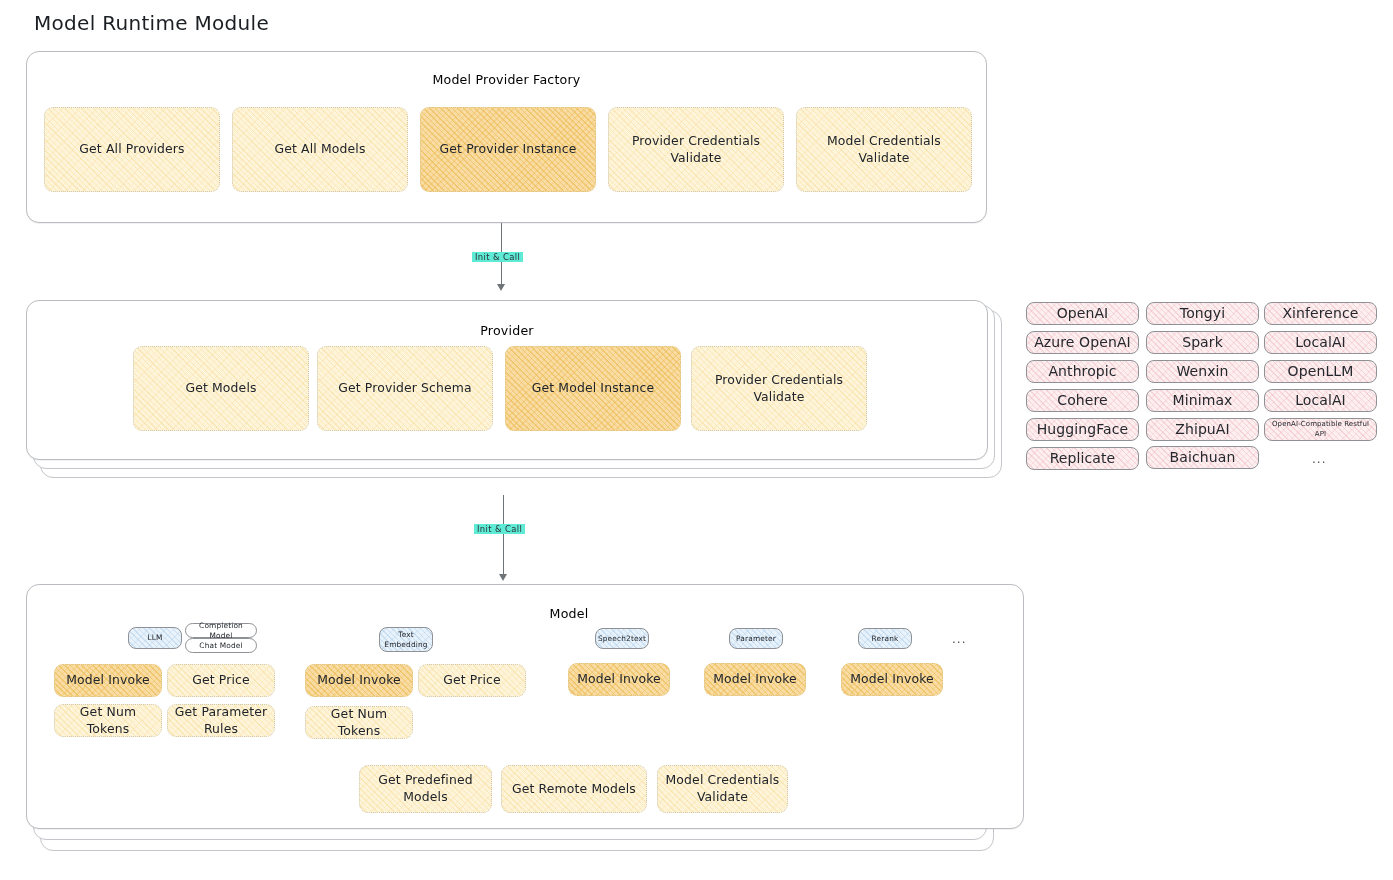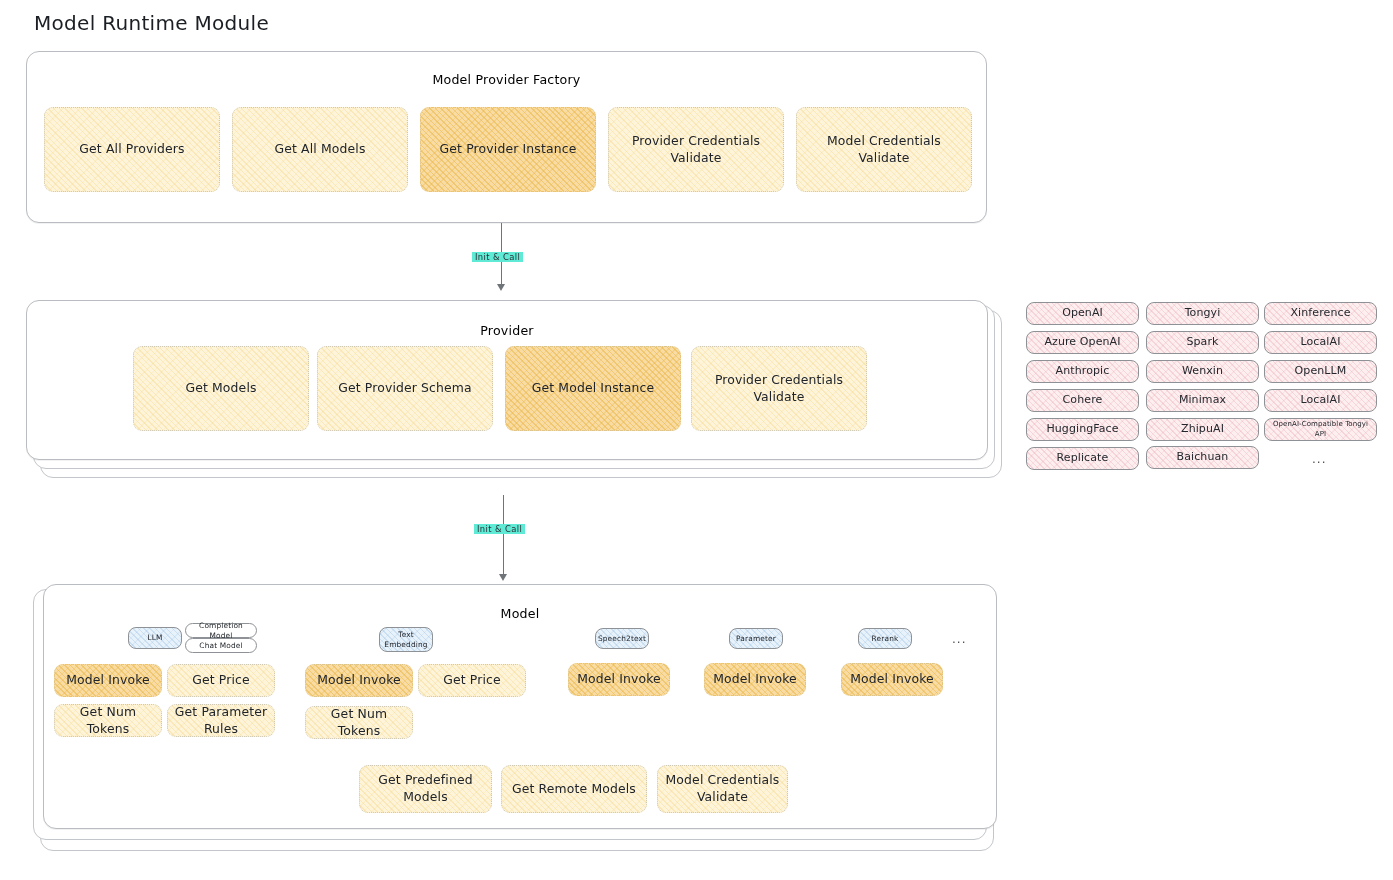--- a/index.html
+++ b/index.html
@@ -44,21 +44,21 @@
       repeating-linear-gradient(-45deg,rgba(245,205,110,.16) 0 1px,rgba(255,255,255,0) 1px 6px);
   }
   .node.amber{
     border:1.3px dotted #ddc489;
     background-color:#f8dca3;
     background-image:
       repeating-linear-gradient(45deg,rgba(233,175,55,.45) 0 1.2px,rgba(255,255,255,0) 1.2px 4px),
       repeating-linear-gradient(-45deg,rgba(233,175,55,.26) 0 1px,rgba(255,255,255,0) 1px 5px);
   }
   .node.rose{
-    border:1.25px solid #8e9195;border-radius:8px;font-size:11px;
+    border:1.25px solid #8e9195;border-radius:8px;font-size:14px;
     background-color:#fdeef0;
     background-image:
       repeating-linear-gradient(45deg,rgba(226,140,150,.26) 0 1px,rgba(255,255,255,0) 1px 4px),
       repeating-linear-gradient(-45deg,rgba(226,140,150,.14) 0 1px,rgba(255,255,255,0) 1px 6px);
     color:#24282d;letter-spacing:.1px;
   }
   .node.blue{
     border:1.25px solid #8e9195;border-radius:8px;font-size:7.4px;
     background-color:#e8f2fb;
     background-image:
@@ -132,32 +132,32 @@
     <div class="node rose" style="left:1146px;top:331px;width:113px;height:23px;">Spark</div>
     <div class="node rose" style="left:1146px;top:360px;width:113px;height:23px;">Wenxin</div>
     <div class="node rose" style="left:1146px;top:389px;width:113px;height:23px;">Minimax</div>
     <div class="node rose" style="left:1146px;top:418px;width:113px;height:23px;">ZhipuAI</div>
     <div class="node rose" style="left:1146px;top:446px;width:113px;height:23px;">Baichuan</div>
 
     <div class="node rose" style="left:1264px;top:302px;width:113px;height:23px;">Xinference</div>
     <div class="node rose" style="left:1264px;top:331px;width:113px;height:23px;">LocalAI</div>
     <div class="node rose" style="left:1264px;top:360px;width:113px;height:23px;">OpenLLM</div>
     <div class="node rose" style="left:1264px;top:389px;width:113px;height:23px;">LocalAI</div>
-    <div class="node rose" style="left:1264px;top:418px;width:113px;height:23px;font-size:7px;">OpenAI-Compatible Tongyi API</div>
+    <div class="node rose" style="left:1264px;top:418px;width:113px;height:23px;font-size:7px;">OpenAI-Compatible Restful API</div>
     <div class="ellipsis" style="left:1312px;top:452px;">...</div>
   </div>
 
   <div class="arrow-line" style="left:503px;top:495px;height:80px;"></div>
   <div class="arrow-head" style="left:499px;top:574px;"></div>
   <div class="arrow-label" style="left:474px;top:524px;">Init &amp; Call</div>
 
   <div class="panel-stack">
     <div class="stack-layer" style="left:40px;top:594px;width:952px;height:255px;"></div>
     <div class="stack-layer" style="left:33px;top:589px;width:952px;height:249px;"></div>
-    <div class="panel" style="left:43px;top:584px;width:952px;height:243px;">
+    <div class="panel" style="left:26px;top:584px;width:952px;height:243px;padding-left:44px;">
       <div class="panel-title" style="top:21px;">Model</div>
     </div>
   </div>
 
   <div class="node blue" style="left:128px;top:627px;width:54px;height:22px;">LLM</div>
   <div class="node plain" style="left:185px;top:623px;width:72px;height:15px;">Completion Model</div>
   <div class="node plain" style="left:185px;top:638px;width:72px;height:15px;">Chat Model</div>
 
   <div class="node amber" style="left:54px;top:664px;width:108px;height:33px;">Model Invoke</div>
   <div class="node cream" style="left:167px;top:664px;width:108px;height:33px;">Get Price</div>

